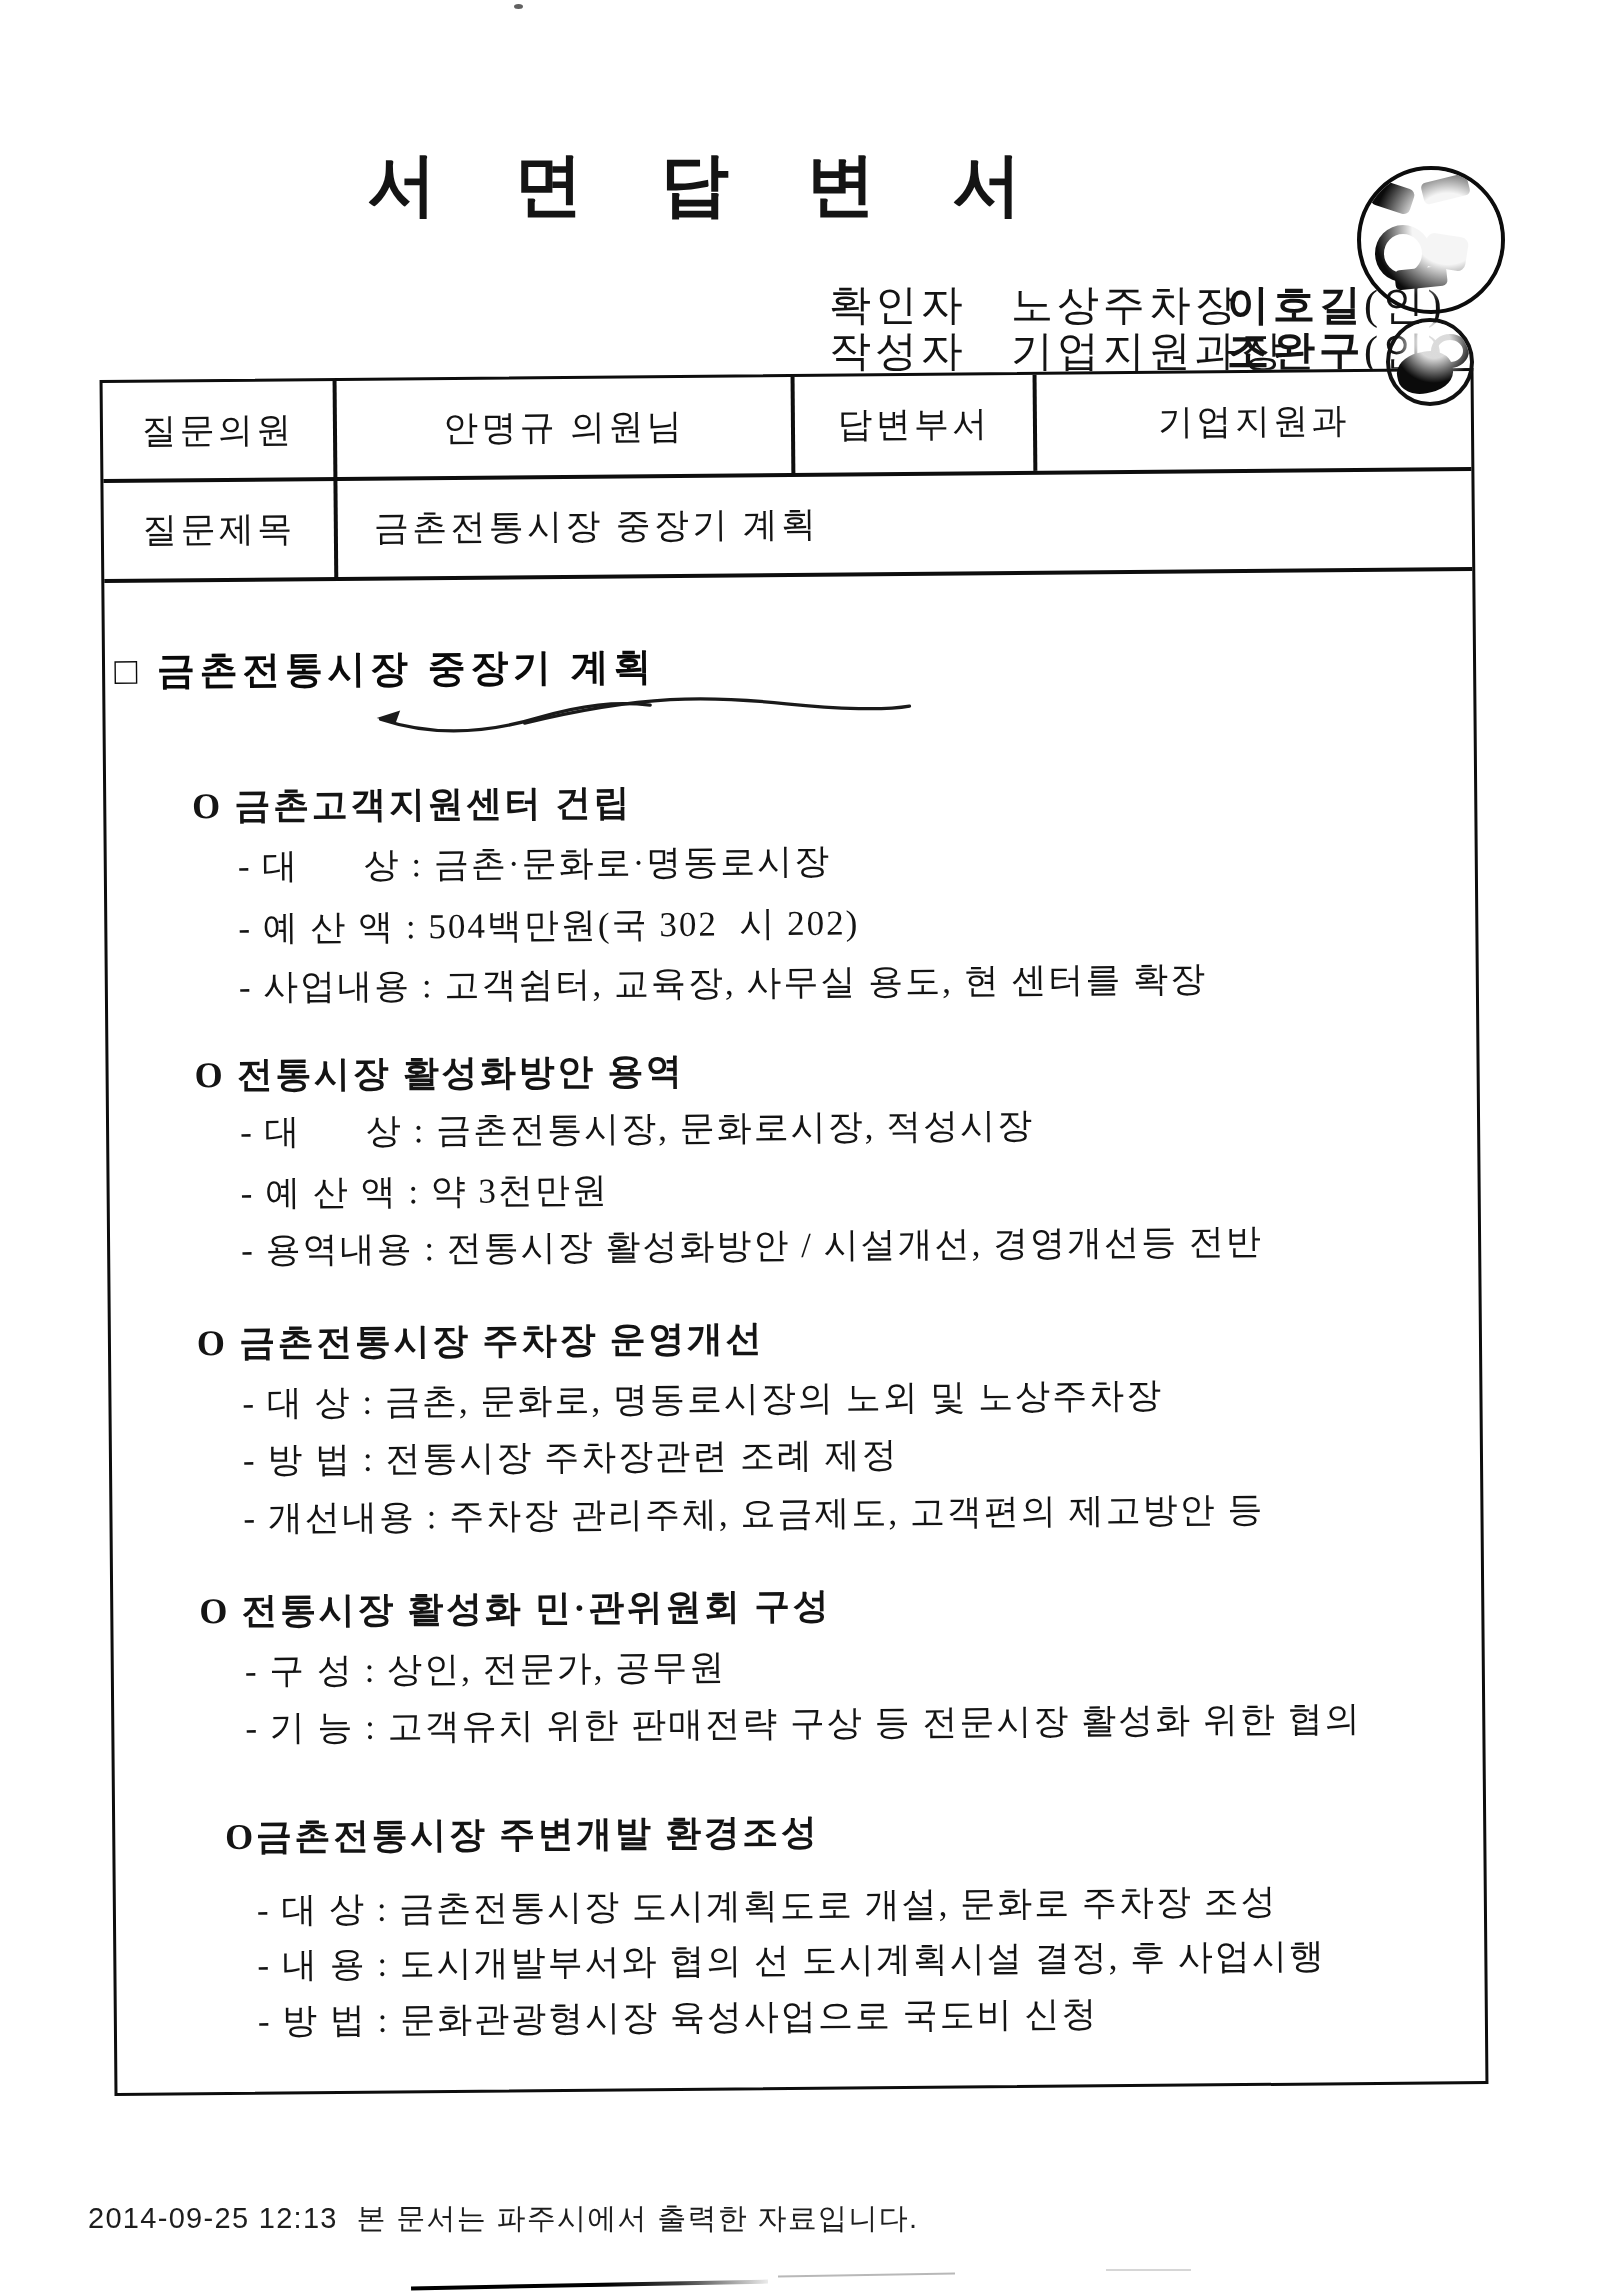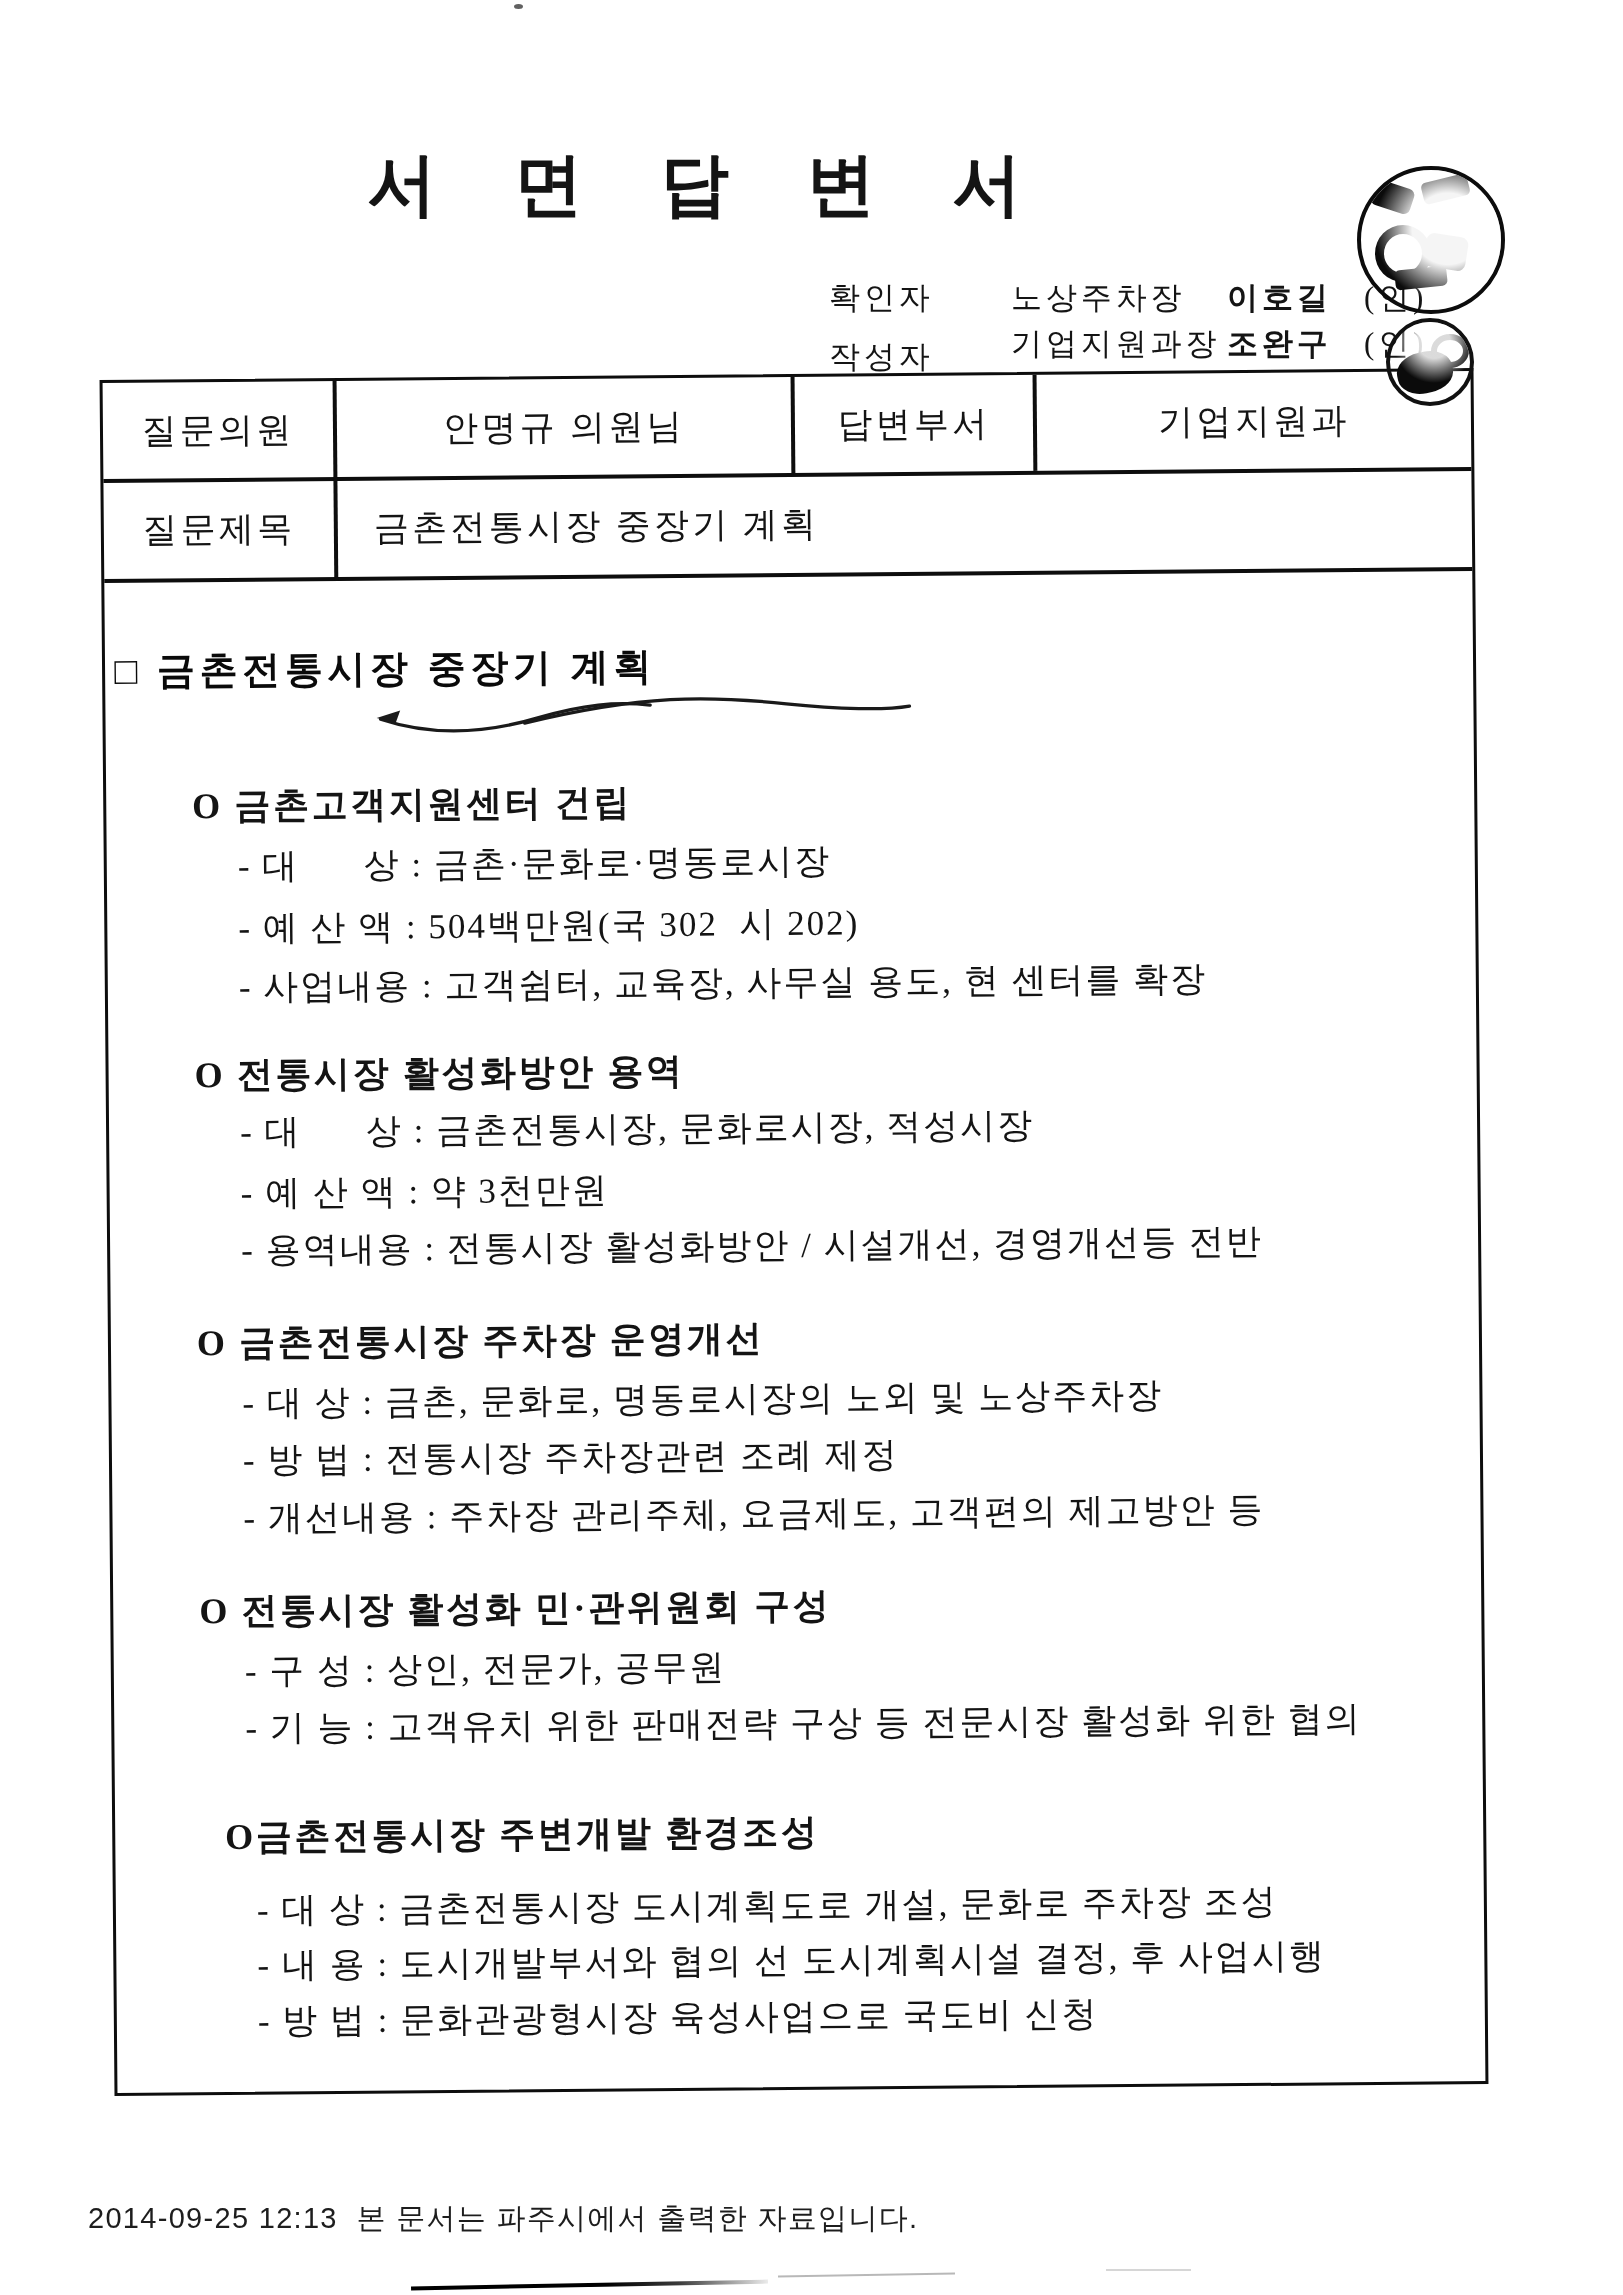--- a/index.html
+++ b/index.html
@@ -14,21 +14,21 @@
 
   
   .doc-title {
     position:absolute; top:139px; left:0; width:1419px;
     text-align:center;
     font-size:69px; font-weight:700; letter-spacing:30px;
     white-space:pre;
   }
 
   
-  .app-line span { position:absolute; font-size:31px; letter-spacing:3.9px; white-space:pre; }
+  .app-line span { position:absolute; font-size:42px; letter-spacing:3.9px; white-space:pre; }
   .app-role  { left:829px; }
   .app-dept  { left:1011px; }
   .app-name  { left:1227px;font-weight:bold; }
   .app-seal  { left:1364px; }
 
   
   .docbox {
     position:absolute; left:107px; top:374px;
     width:1368px; height:1710px;
     border:3.9px solid #0d0d0d;
@@ -105,21 +105,21 @@
 
 <div class="doc-title">서 면 답 변 서</div>
 
 <div class="app-line">
   <span class="app-role" style="top:277px">확인자</span>
   <span class="app-dept" style="top:277px">노상주차장</span>
   <span class="app-name" style="top:277px">이호길</span>
   <span class="app-seal" style="top:277px">(인)</span>
 </div>
 <div class="app-line">
-  <span class="app-role" style="top:336px">작성자</span>
+  <span class="app-role" style="top:323px">작성자</span>
   <span class="app-dept" style="top:323px">기업지원과장</span>
   <span class="app-name" style="top:323px">조완구</span>
   <span class="app-seal" style="top:323px">(인)</span>
 </div>
 
 <div class="stamp stamp-large">
   <div class="blob b1"></div>
   <div class="blob b2"></div>
   <div class="blob b3"></div>
   <div class="blob b4"></div>

